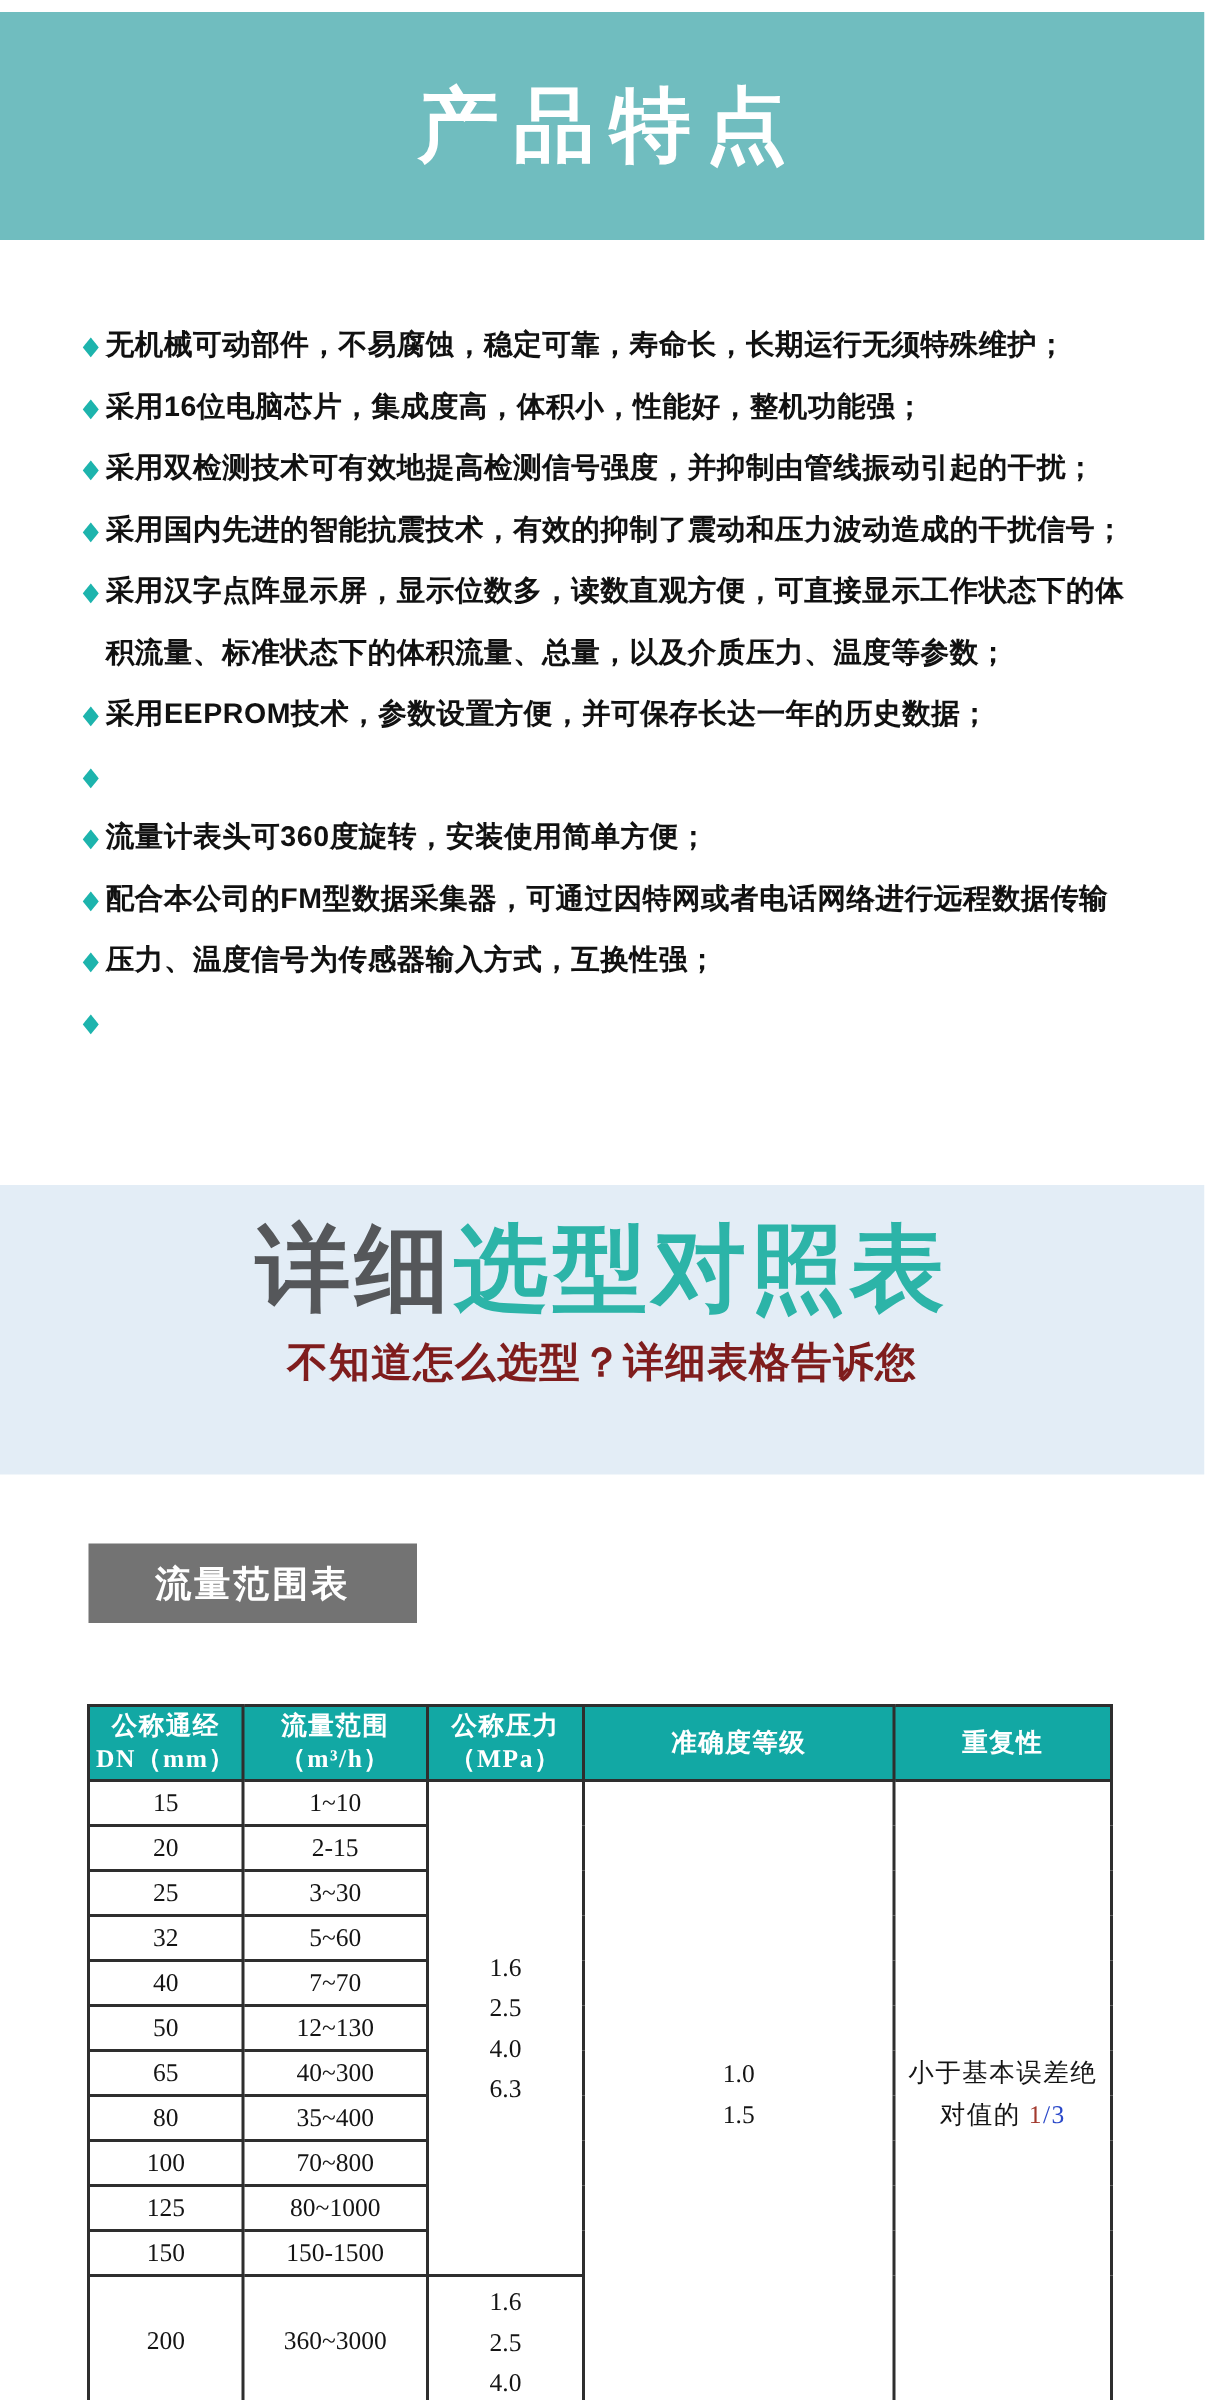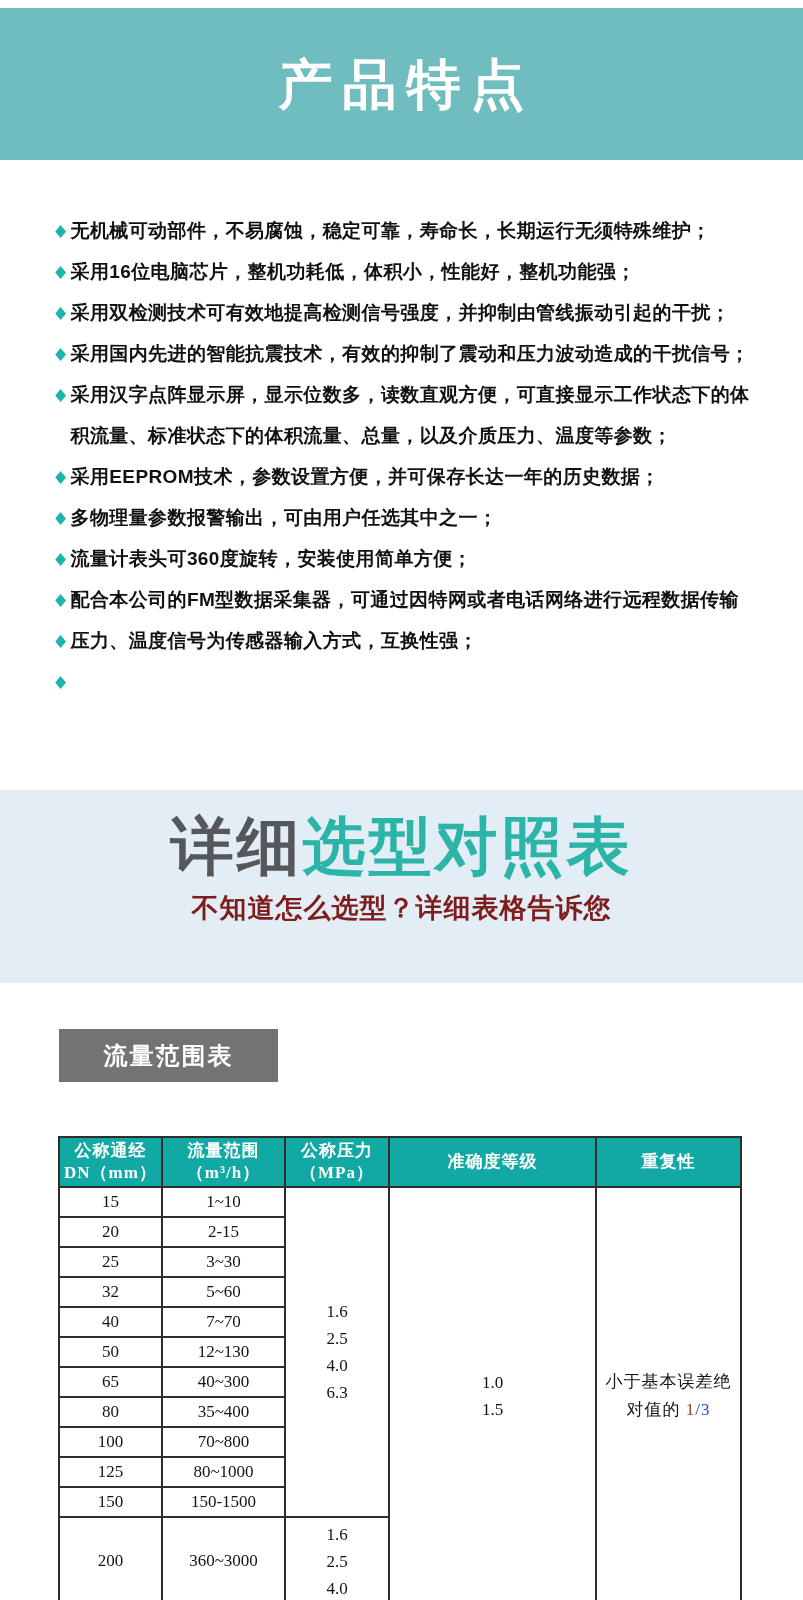--- a/index.html
+++ b/index.html
@@ -95,41 +95,40 @@
     <div class="banner-title">产品特点</div>
   </header>
 
   <section class="features">
     <div class="feature-item">
       <span class="diamond">◆</span>
       <span class="feature-text">无机械可动部件，不易腐蚀，稳定可靠，寿命长，长期运行无须特殊维护；</span>
     </div>
     <div class="feature-item">
       <span class="diamond">◆</span>
-      <span class="feature-text">采用16位电脑芯片，整机功耗低，体积小，性能好，整机功能强；</span>
+      <span class="feature-text">采用16位电脑芯片，集成度高，体积小，性能好，整机功能强；</span>
     </div>
     <div class="feature-item">
       <span class="diamond">◆</span>
       <span class="feature-text">采用双检测技术可有效地提高检测信号强度，并抑制由管线振动引起的干扰；</span>
     </div>
     <div class="feature-item">
       <span class="diamond">◆</span>
       <span class="feature-text">采用国内先进的智能抗震技术，有效的抑制了震动和压力波动造成的干扰信号；</span>
     </div>
     <div class="feature-item">
       <span class="diamond">◆</span>
       <span class="feature-text">采用汉字点阵显示屏，显示位数多，读数直观方便，可直接显示工作状态下的体积流量、标准状态下的体积流量、总量，以及介质压力、温度等参数；</span>
     </div>
     <div class="feature-item">
       <span class="diamond">◆</span>
       <span class="feature-text">采用EEPROM技术，参数设置方便，并可保存长达一年的历史数据；</span>
     </div>
     <div class="feature-item">
       <span class="diamond">◆</span>
-      <span class="feature-text">多物理量参数报警输出，可由用户任选其中之一；</span>
     </div>
     <div class="feature-item">
       <span class="diamond">◆</span>
       <span class="feature-text">流量计表头可360度旋转，安装使用简单方便；</span>
     </div>
     <div class="feature-item">
       <span class="diamond">◆</span>
       <span class="feature-text">配合本公司的FM型数据采集器，可通过因特网或者电话网络进行远程数据传输</span>
     </div>
     <div class="feature-item">

